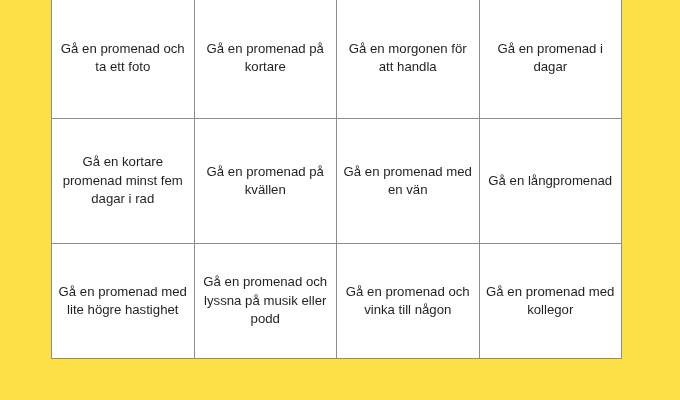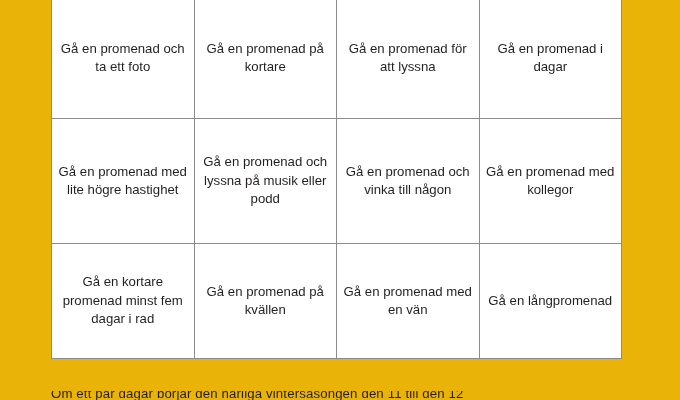--- a/index.html
+++ b/index.html
@@ -14,21 +14,21 @@
     font-family: "Liberation Sans", sans-serif;
     position: relative;
   }
 
   #page {
     position: absolute;
     left: 0;
     top: 0;
     width: 680px;
     height: 400px;
-    background: #eab308;
+    background: #fde047;
   }
 
   
   #bingo-table {
     position: absolute;
     left: 51px;
     top: -9px;           
     width: 570px;
     border-collapse: collapse;
     table-layout: fixed;
@@ -86,54 +86,51 @@
   <table id="bingo-table">
     <tbody>
       <tr>
         <td>
           <span class="cell-text">Gå en promenad och ta ett foto</span>
         </td>
         <td>
           <span class="cell-text">Gå en promenad på kortare</span>
         </td>
         <td>
-          <span class="cell-text">Gå en promenad för att lyssna</span>
+          <span class="cell-text">Gå en morgonen för att handla</span>
         </td>
         <td>
           <span class="cell-text">Gå en promenad i dagar</span>
+        </td>
+      </tr>
+      <tr>
+        <td>
+          <span class="cell-text">Gå en kortare promenad minst fem dagar i rad</span>
+        </td>
+        <td>
+          <span class="cell-text">Gå en promenad på kvällen</span>
+        </td>
+        <td>
+          <span class="cell-text">Gå en promenad med en vän</span>
+        </td>
+        <td>
+          <span class="cell-text">Gå en långpromenad</span>
         </td>
       </tr>
       <tr>
         <td>
           <span class="cell-text">Gå en promenad med lite högre hastighet</span>
         </td>
         <td>
           <span class="cell-text">Gå en promenad och lyssna på musik eller podd</span>
         </td>
         <td>
           <span class="cell-text">Gå en promenad och vinka till någon</span>
         </td>
         <td>
           <span class="cell-text">Gå en promenad med kollegor</span>
         </td>
       </tr>
-      <tr>
-        <td>
-          <span class="cell-text">Gå en kortare promenad minst fem dagar i rad</span>
-        </td>
-        <td>
-          <span class="cell-text">Gå en promenad på kvällen</span>
-        </td>
-        <td>
-          <span class="cell-text">Gå en promenad med en vän</span>
-        </td>
-        <td>
-          <span class="cell-text">Gå en långpromenad</span>
-        </td>
-      </tr>
     </tbody>
   </table>
 
-  <div id="caption-clip">
-    <div id="caption-text">Om ett par dagar börjar den härliga vintersäsongen den 11 till den 12</div>
-  </div>
 
 </div>
 
 </body></html>

